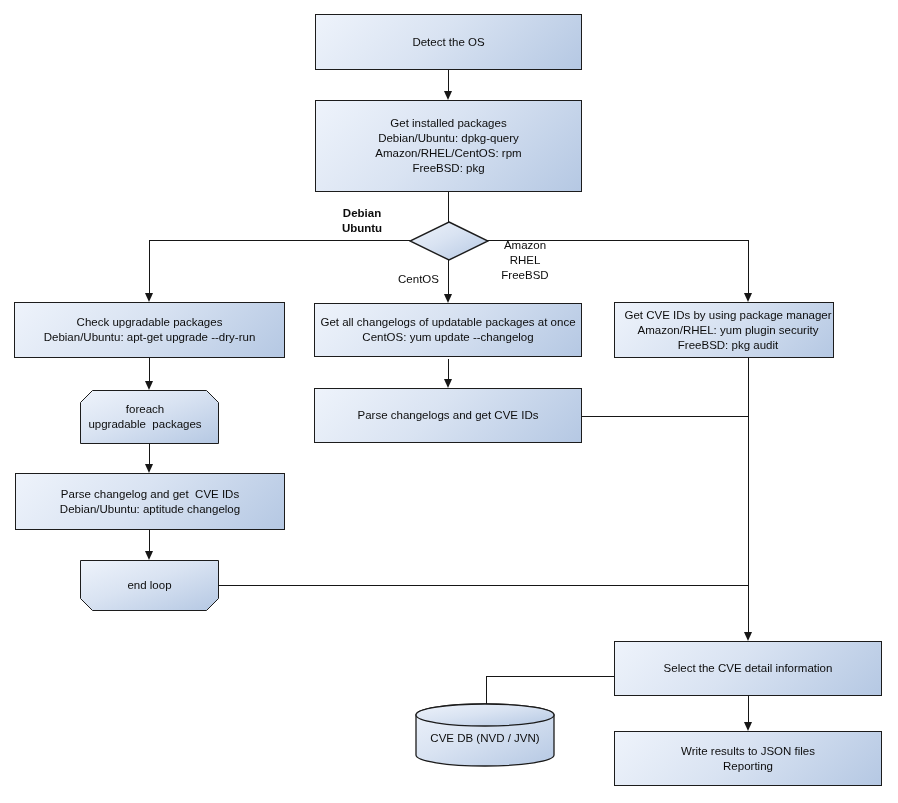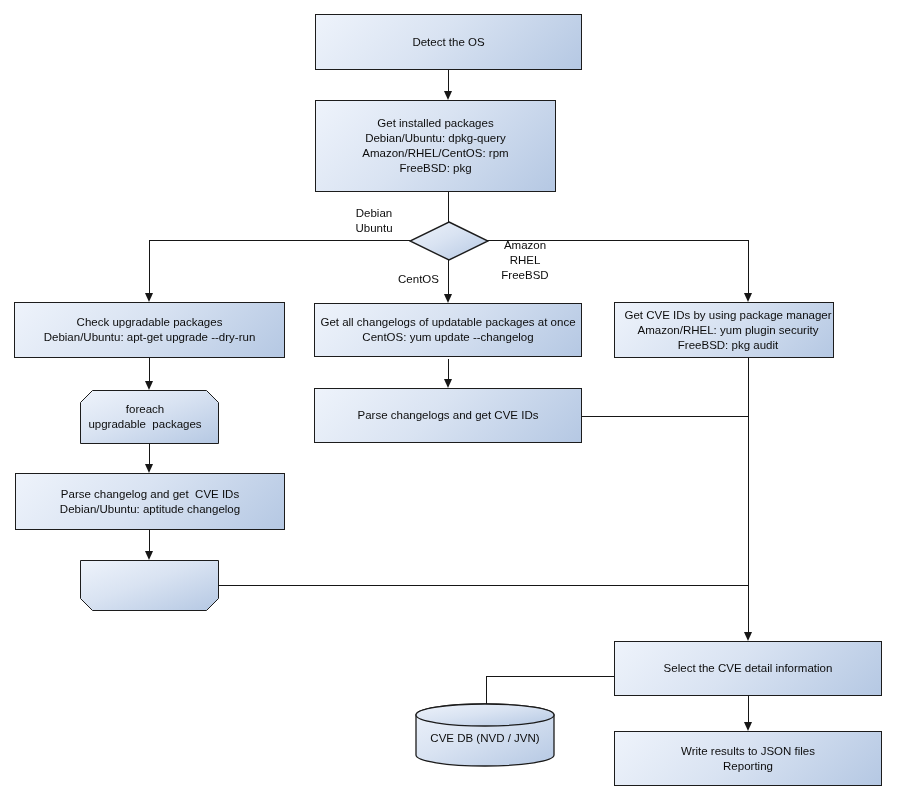--- a/index.html
+++ b/index.html
@@ -44,21 +44,21 @@
 </style>
 </head>
 <body>
 
 <div class="canvas">
 
   <div class="box" style="left:315px;top:14px;width:267px;height:56px;">
     <div class="node-text">Detect the OS</div>
   </div>
 
-  <div class="box" style="left:315px;top:100px;width:241px;height:92px;">
+  <div class="box" style="left:315px;top:100px;width:267px;height:92px;">
     <div class="node-text">Get installed packages
 Debian/Ubuntu: dpkg-query
 Amazon/RHEL/CentOS: rpm
 FreeBSD: pkg</div>
   </div>
 
   <div class="box" style="left:14px;top:302px;width:271px;height:56px;">
     <div class="node-text">Check upgradable packages
 Debian/Ubuntu: apt-get upgrade --dry-run</div>
   </div>
@@ -121,37 +121,40 @@
   <svg class="shape" style="left:80px;top:560px;" width="139" height="51" viewBox="0 0 139 51">
     <defs>
       <linearGradient id="g-endloop" x1="0" y1="0" x2="1" y2="1">
         <stop offset="0" stop-color="#eef3fb"></stop>
           <stop offset="0.45" stop-color="#d9e3f2"></stop>
           <stop offset="1" stop-color="#b5c8e3"></stop>
       </linearGradient>
     </defs>
     <polygon points="0.5,0.5 138.5,0.5 138.5,38.5 126.5,50.5 12.5,50.5 0.5,38.5" fill="url(#g-endloop)" stroke="#1c1c1c" stroke-width="1"></polygon>
   </svg>
+  <div class="overlay" style="left:80px;top:560px;width:139px;height:50px;">
+    <div class="node-text">end loop</div>
+  </div>
 
   <svg class="shape" style="left:415px;top:703px;" width="140" height="64" viewBox="0 0 140 64">
     <defs>
       <linearGradient id="g-cyl" x1="0" y1="0" x2="1" y2="1">
         <stop offset="0" stop-color="#eef3fb"></stop>
           <stop offset="0.45" stop-color="#d9e3f2"></stop>
           <stop offset="1" stop-color="#b5c8e3"></stop>
       </linearGradient>
     </defs>
     <path d="M1,12 A69,11 0 0 1 139,12 L139,52 A69,11 0 0 1 1,52 Z" fill="url(#g-cyl)" stroke="#1c1c1c" stroke-width="1.3"></path>
     <ellipse cx="70" cy="12" rx="69" ry="11" fill="url(#g-cyl)" stroke="#1c1c1c" stroke-width="1.3"></ellipse>
   </svg>
   <div class="overlay" style="left:415px;top:717px;width:140px;height:42px;">
     <div class="node-text">CVE DB (NVD / JVN)</div>
   </div>
 
-  <div class="label" style="left:342px;top:206px;width:64px;">Debian
+  <div class="label" style="left:330px;top:206px;width:64px;font-weight:bold;">Debian
 Ubuntu</div>
   <div class="label" style="left:493px;top:195px;width:64px;margin-top:43px;">Amazon
 RHEL
 FreeBSD</div>
   <div class="label" style="left:391px;top:272px;width:55px;">CentOS</div>
 
   <div class="vline" style="left:448px;top:70px;height:22px;"></div>
   <div class="vline" style="left:448px;top:192px;height:30px;"></div>
   <div class="vline" style="left:149px;top:240px;height:54px;"></div>
   <div class="vline" style="left:448px;top:259px;height:36px;"></div>

